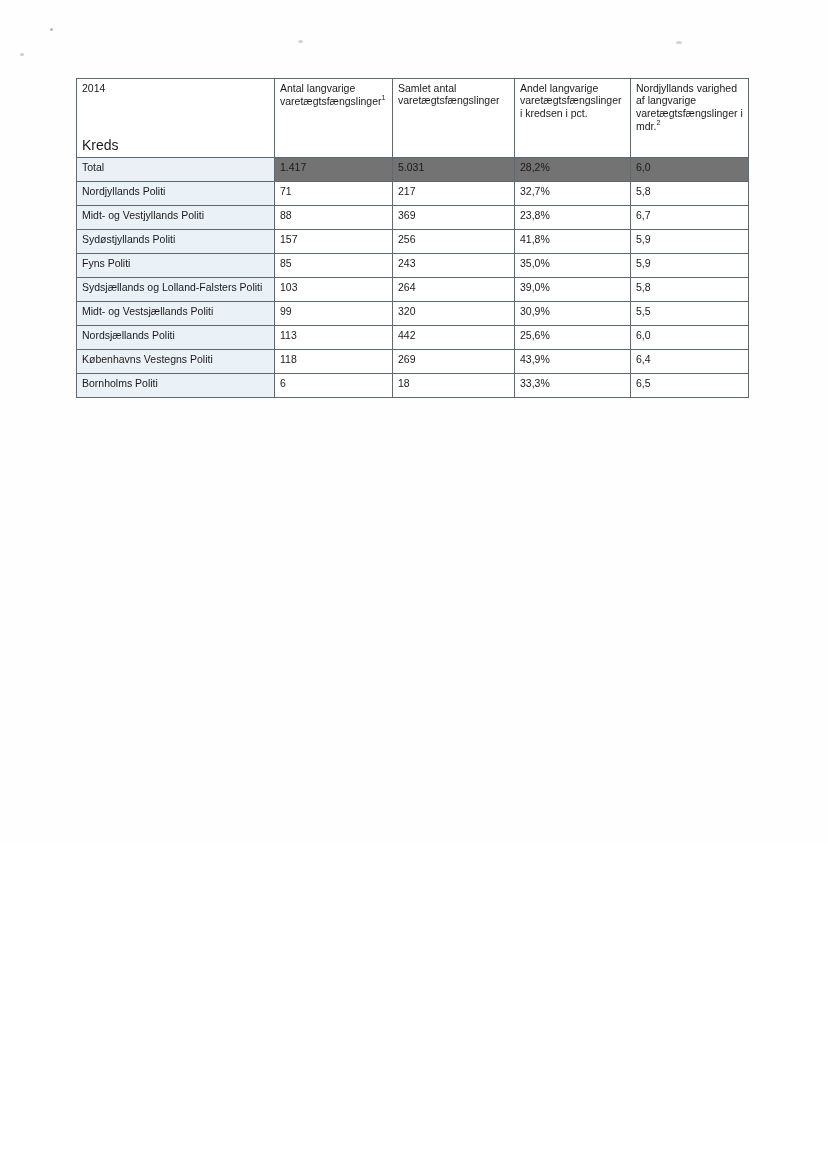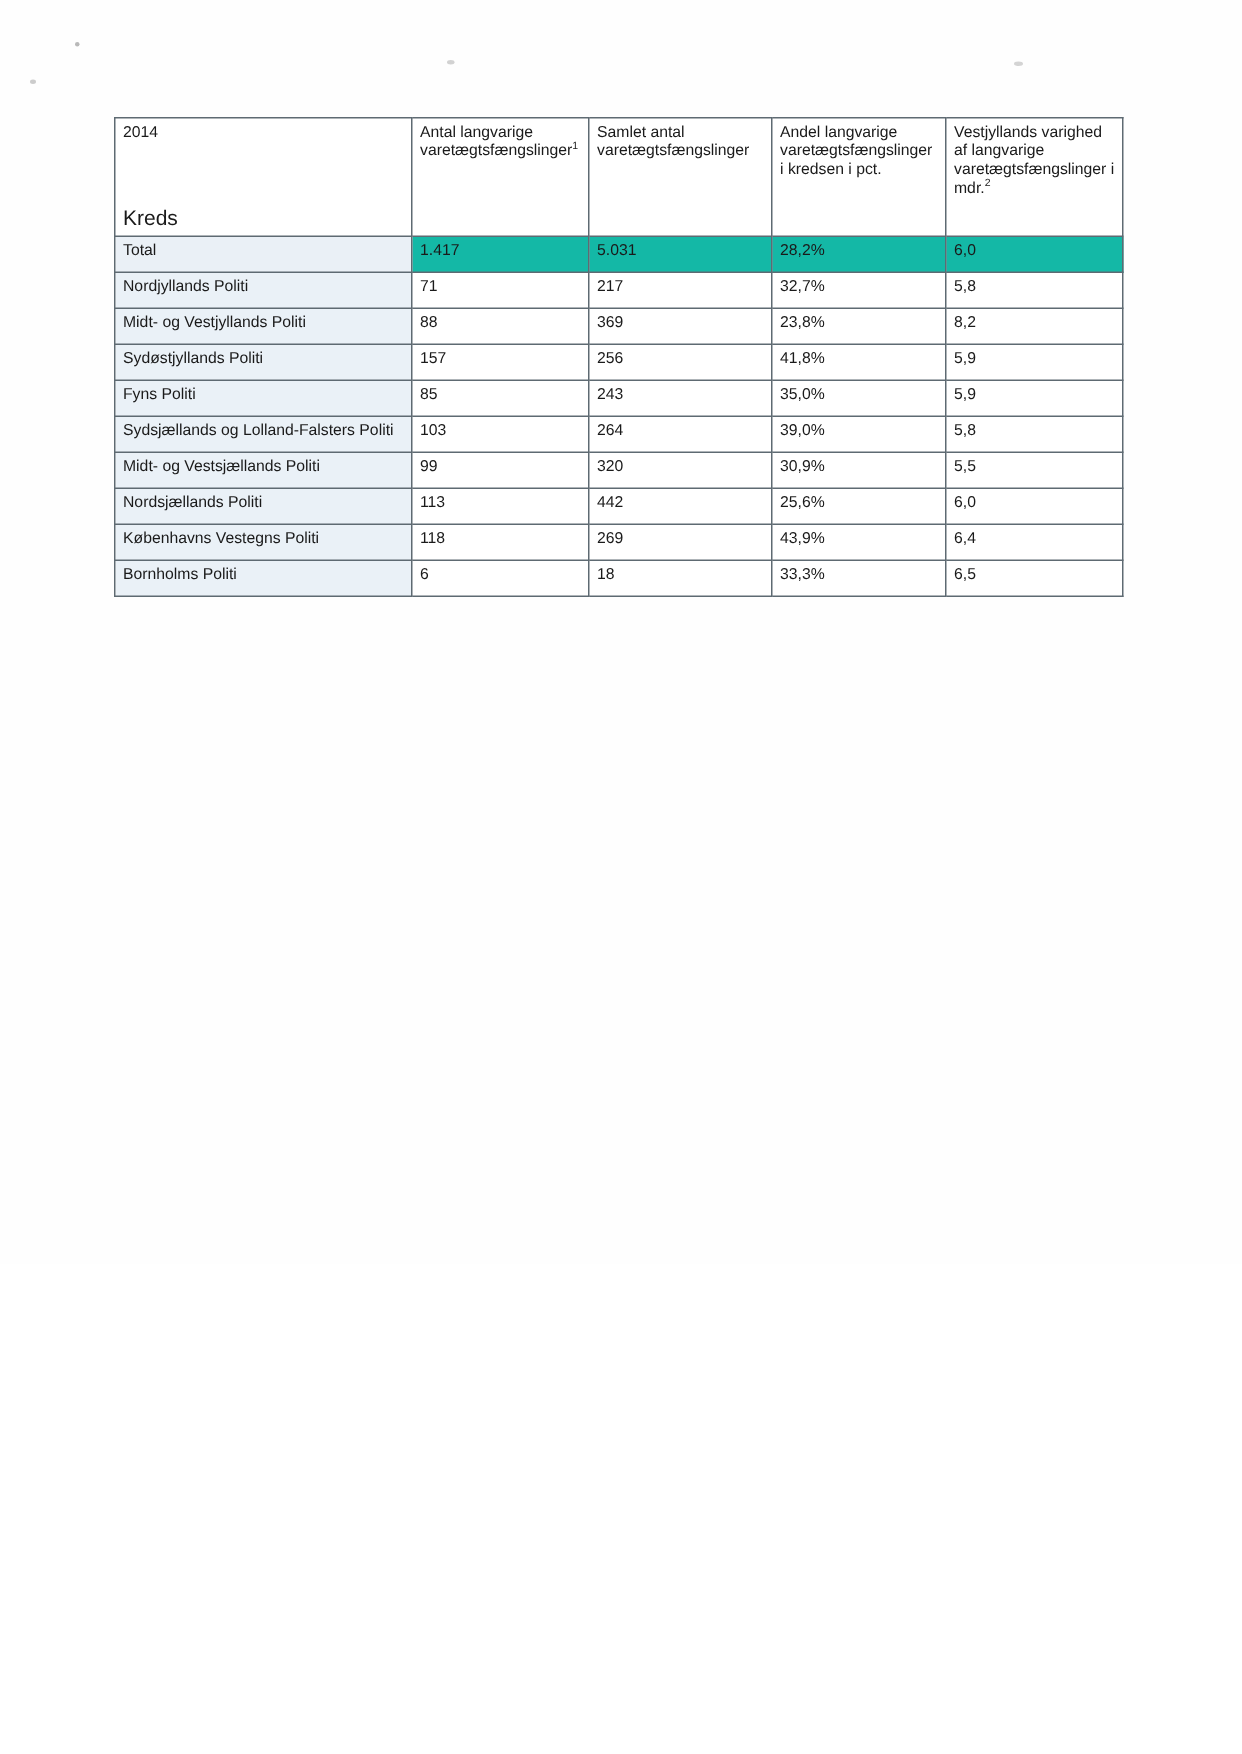--- a/index.html
+++ b/index.html
@@ -79,21 +79,21 @@
   }
   .sup {
     font-size: 7px;
     vertical-align: super;
   }
   .total-row td {
     font-weight: bold;
     background: #eaf0f6;
   }
   .total-row td.datacell {
-    background: #14b8a6;
+    background: #737373;
   }
   .rowlabel {
     background: #eaf1f7;
     font-size: 10.5px;
     white-space: nowrap;
     overflow: hidden;
     margin-top: 40px;
   }
   .datacell {
     background: #ffffff;
@@ -135,21 +135,21 @@
       </colgroup>
       <thead>
         <tr>
           <td class="hdr-first">
             <span class="hdr-year">2014</span>
             <span class="hdr-kreds">Kreds</span>
           </td>
           <td><span>Antal langvarige varetægtsfængslinger</span><span class="sup">1</span></td>
           <td><span>Samlet antal varetægtsfængslinger</span></td>
           <td><span>Andel langvarige varetægtsfængslinger i kredsen i pct.</span></td>
-          <td><span>Vestjyllands varighed af langvarige varetægtsfængslinger i mdr.</span><span class="sup">2</span></td>
+          <td><span>Nordjyllands varighed af langvarige varetægtsfængslinger i mdr.</span><span class="sup">2</span></td>
         </tr>
       </thead>
       <tbody>
         <tr class="total-row">
           <td class="rowlabel">Total</td>
           <td class="datacell">1.417</td>
           <td class="datacell">5.031</td>
           <td class="datacell">28,2%</td>
           <td class="datacell">6,0</td>
         </tr>
@@ -159,21 +159,21 @@
           <td class="datacell">71</td>
           <td class="datacell">217</td>
           <td class="datacell">32,7%</td>
           <td class="datacell">5,8</td>
         </tr>
         <tr>
           <td class="rowlabel">Midt- og Vestjyllands Politi</td>
           <td class="datacell">88</td>
           <td class="datacell">369</td>
           <td class="datacell">23,8%</td>
-          <td class="datacell">8,2</td>
+          <td class="datacell">6,7</td>
         </tr>
         <tr>
           <td class="rowlabel">Sydøstjyllands Politi</td>
           <td class="datacell">157</td>
           <td class="datacell">256</td>
           <td class="datacell">41,8%</td>
           <td class="datacell">5,9</td>
         </tr>
         <tr>
           <td class="rowlabel">Fyns Politi</td>

